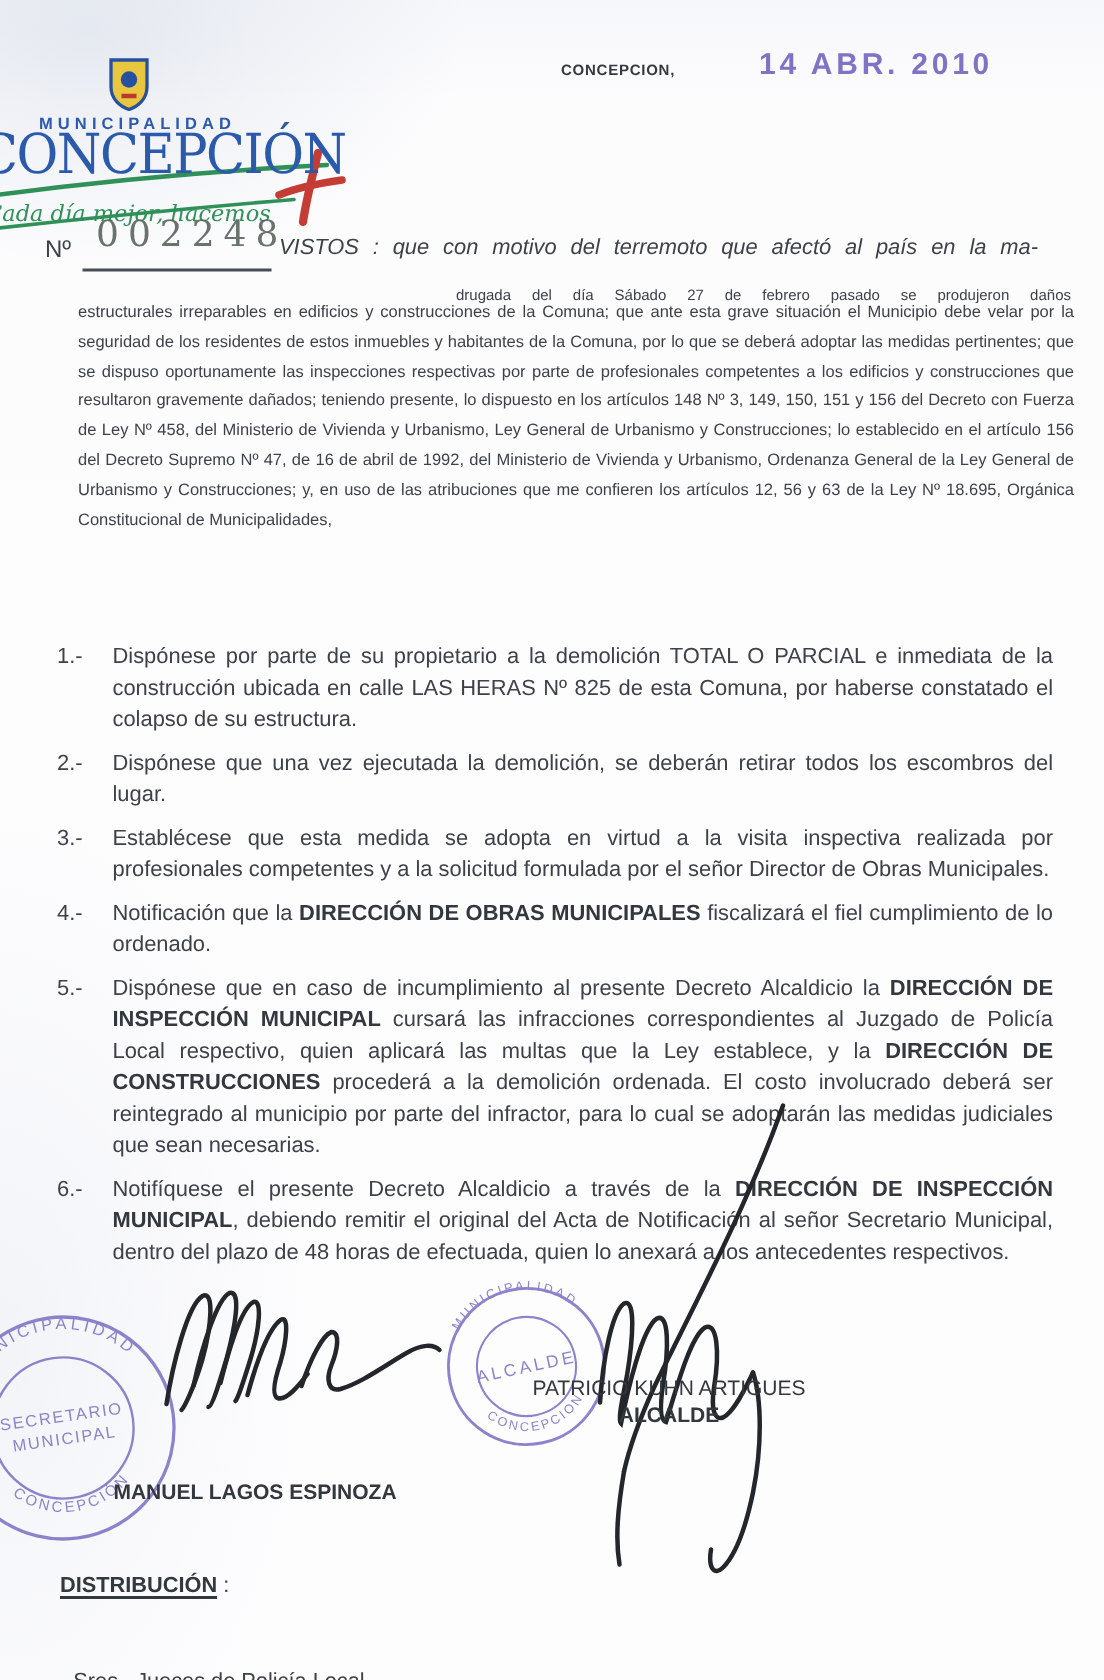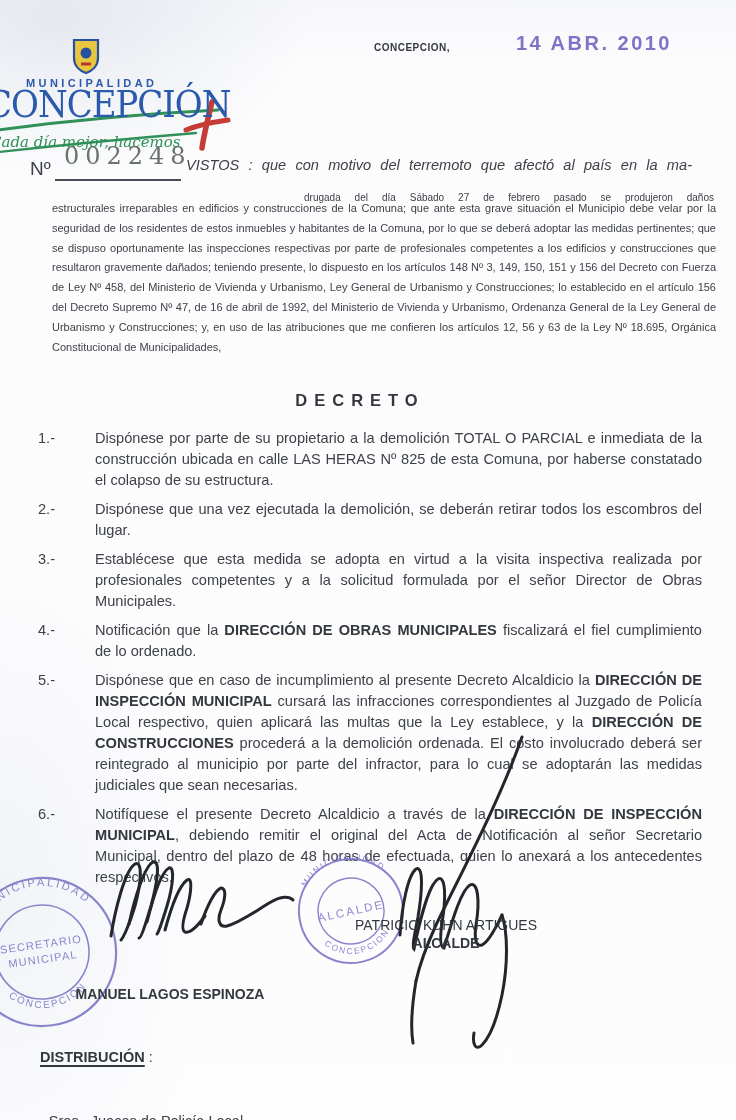--- a/index.html
+++ b/index.html
@@ -18,36 +18,36 @@
   
   .logo{left:-12px;top:36px;width:262px;height:132px;}
   .logo-muni{position:absolute;left:38px;top:41px;font-size:11px;font-weight:bold;
     letter-spacing:3.4px;color:#2b59ab;}
   .logo-city{position:absolute;left:-2px;top:46px;font-family:"DejaVu Serif",serif;
     font-size:34px;color:#2b59ab;letter-spacing:-1px;transform:scaleY(1.08);transform-origin:left top;}
   .logo-tag{position:absolute;left:2px;top:97px;font-family:"DejaVu Serif",serif;
     font-style:italic;font-size:15px;color:#2f9058;}
   .city-date{left:374px;top:42px;font-size:10px;font-weight:bold;letter-spacing:.5px;color:#34383f;}
   .date-stamp{left:506px;top:32px;font-size:20px;font-weight:bold;letter-spacing:2.5px;
-    color:#7668c2;opacity:.92;margin-left:10px;}
+    color:#7668c2;opacity:.92;}
   
-  .num-label{left:30px;top:158px;font-size:19px;}
+  .num-label{left:30px;top:158px;font-size:16px;}
   .num-stamp{left:64px;top:142px;font-family:"DejaVu Serif",serif;font-size:24px;
     letter-spacing:6px;color:#5a655c;opacity:.9;}
   .num-line{left:55px;top:179px;width:126px;border-bottom:2px solid #474c55;}
   .vistos-l1{left:186px;top:157px;width:506px;font-size:14.6px;text-align:justify;text-align-last:justify;font-style:italic;}
   .vistos-l2{left:272px;top:192px;width:410px;font-size:10px;text-align:justify;text-align-last:justify;margin-left:32px;}
   .vistos-body{left:52px;top:199px;width:664px;font-size:11px;line-height:19.8px;text-align:justify;}
   
   .heading{left:0;top:391px;width:720px;text-align:center;font-size:16.5px;font-weight:bold;
     letter-spacing:7px;color:#33373e;}
   .items{left:38px;top:428px;width:664px;font-size:14.6px;line-height:21px;}
   .item{display:flex;margin-bottom:8px;}
   .item-num{width:37px;flex:0 0 37px;}
-  .item-text{flex:1;text-align:justify;margin-left:20px;}
+  .item-text{flex:1;text-align:justify;}
   .closing{text-align:center;font-weight:bold;font-size:14.5px;letter-spacing:.4px;
     color:#33373e;margin-top:0;}
   
   svg.sig path{fill:none;stroke:#23262b;stroke-width:3;stroke-linecap:round;}
   svg.stamp{opacity:.88;}
   svg.stamp circle{fill:none;stroke:#7c74c6;}
   svg.stamp text{fill:#7c74c6;font-family:"Liberation Sans",sans-serif;}
   .mayor-name{left:346px;top:917px;width:200px;text-align:center;font-weight:normal;font-size:14px;color:#33373e;}
   .mayor-title{left:346px;top:935px;width:200px;text-align:center;font-weight:bold;font-size:14px;color:#33373e;}
   .sec-name{left:58px;top:986px;width:224px;text-align:center;font-weight:bold;font-size:14px;color:#33373e;}
@@ -85,21 +85,20 @@
   <div class="abs date-stamp">14 ABR. 2010</div>
 
   <div class="abs num-label">Nº</div>
   <div class="abs num-stamp">002248</div>
   <div class="abs num-line"></div>
 
   <div class="abs vistos-l1">VISTOS : que con motivo del terremoto que afectó al país en la ma-</div>
   <div class="abs vistos-l2">drugada del día Sábado 27 de febrero pasado se produjeron daños</div>
   <div class="abs vistos-body">estructurales irreparables en edificios y construcciones de la Comuna; que ante esta grave situación el Municipio debe velar por la seguridad de los residentes de estos inmuebles y habitantes de la Comuna, por lo que se deberá adoptar las medidas pertinentes; que se dispuso oportunamente las inspecciones respectivas por parte de profesionales competentes a los edificios y construcciones que resultaron gravemente dañados; teniendo presente, lo dispuesto en los artículos 148 Nº 3, 149, 150, 151 y 156 del Decreto con Fuerza de Ley Nº 458, del Ministerio de Vivienda y Urbanismo, Ley General de Urbanismo y Construcciones; lo establecido en el artículo 156 del Decreto Supremo Nº 47, de 16 de abril de 1992, del Ministerio de Vivienda y Urbanismo, Ordenanza General de la Ley General de Urbanismo y Construcciones; y, en uso de las atribuciones que me confieren los artículos 12, 56 y 63 de la Ley Nº 18.695, Orgánica Constitucional de Municipalidades,</div>
 
-  <div class="abs heading">DECRETO</div>
 
   <div class="abs items">
     <div class="item">
       <div class="item-num">1.-</div>
       <div class="item-text"><span>Dispónese por parte de su propietario a la demolición TOTAL O PARCIAL e inmediata de la construcción ubicada en calle LAS HERAS Nº 825 de esta Comuna, por haberse constatado el colapso de su estructura.</span></div>
     </div>
     <div class="item">
       <div class="item-num">2.-</div>
       <div class="item-text"><span>Dispónese que una vez ejecutada la demolición, se deberán retirar todos los escombros del lugar.</span></div>
     </div>

